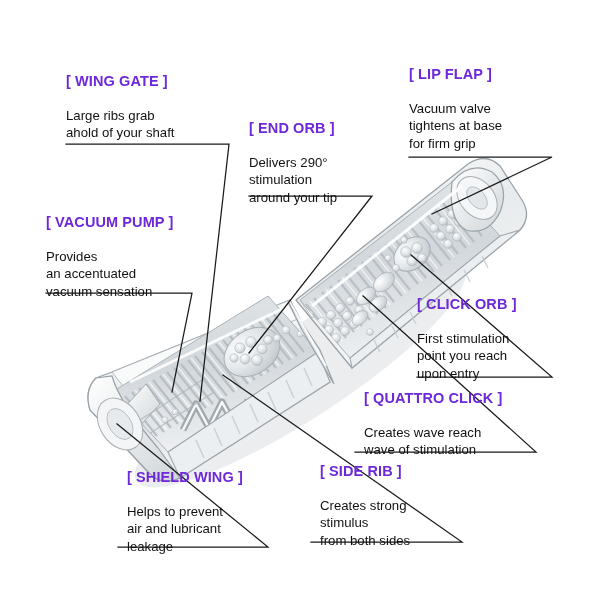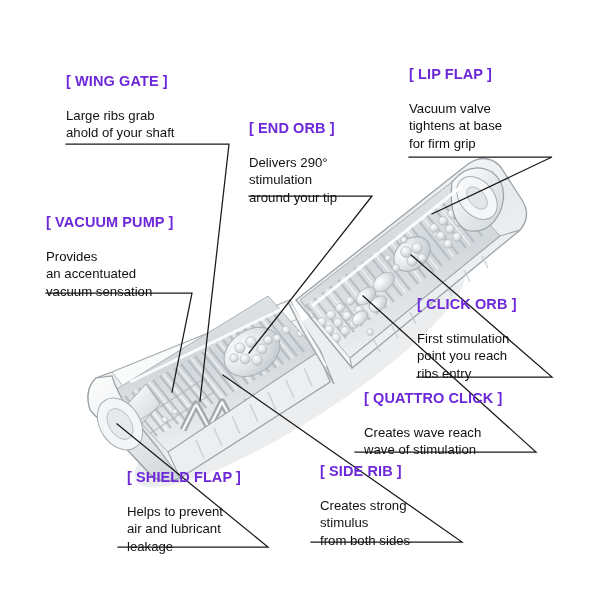--- a/index.html
+++ b/index.html
@@ -355,31 +355,31 @@
     <div class="title">[ VACUUM PUMP ]</div>
     <div class="body">Provides
 an accentuated
 vacuum sensation</div>
   </div>
 
   <div class="callout right" style="left:417px;top:295px;">
     <div class="title">[ CLICK ORB ]</div>
     <div class="body">First stimulation
 point you reach
-ribs entry</div>
+upon entry</div>
   </div>
 
   <div class="callout right" style="left:364px;top:389px;">
     <div class="title">[ QUATTRO CLICK ]</div>
     <div class="body">Creates wave reach
 wave of stimulation</div>
   </div>
 
   <div class="callout" style="left:127px;top:468px;">
-    <div class="title">[ SHIELD FLAP ]</div>
+    <div class="title">[ SHIELD WING ]</div>
     <div class="body">Helps to prevent
 air and lubricant
 leakage</div>
   </div>
 
   <div class="callout" style="left:320px;top:462px;">
     <div class="title">[ SIDE RIB ]</div>
     <div class="body">Creates strong
 stimulus
 from both sides</div>

